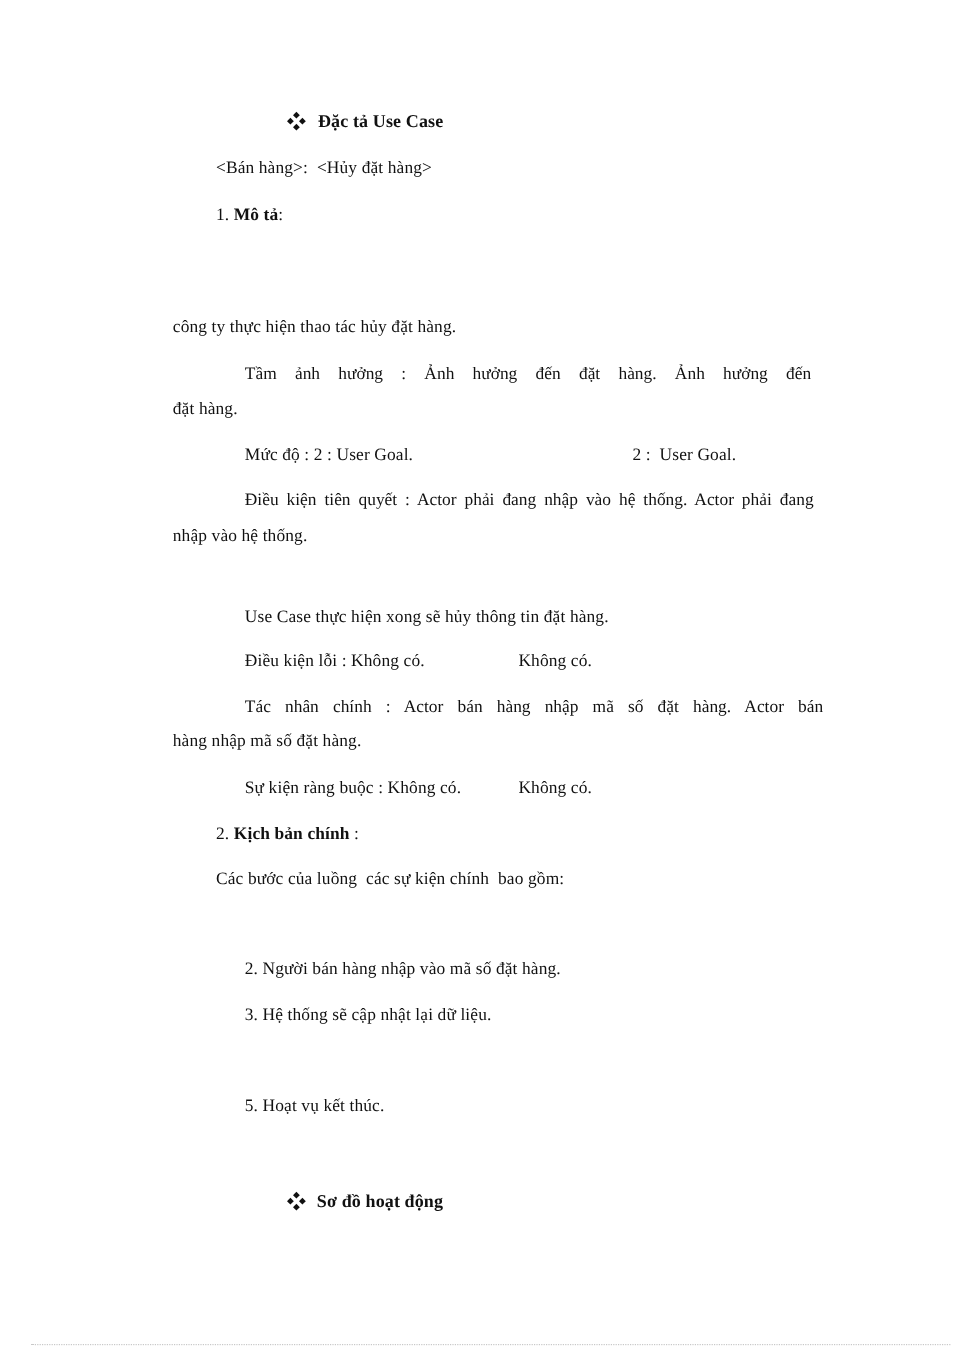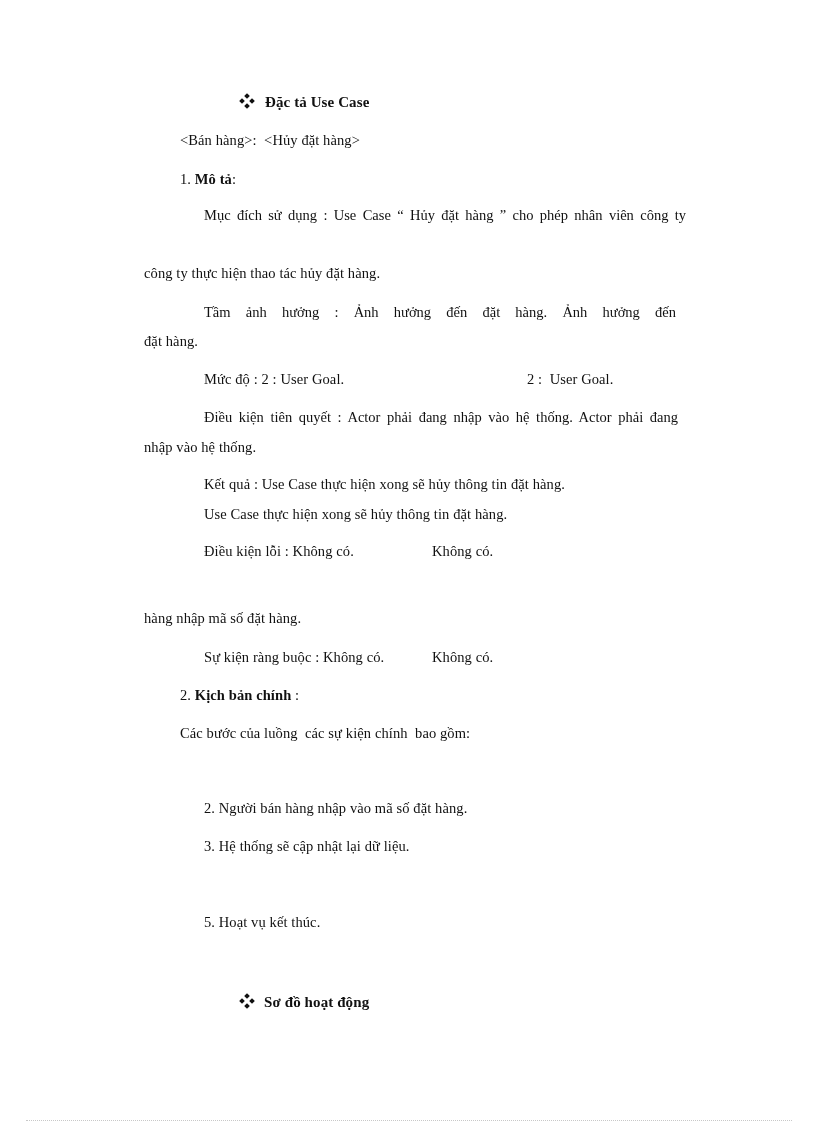--- a/index.html
+++ b/index.html
@@ -73,38 +73,37 @@
     <i style="left:0px; top:5px;"></i>
     <i style="left:10px; top:5px;"></i>
     <i style="left:5px; top:10px;"></i>
   </div>
   <div class="ln heading" style="left:265px; top:93px;">Đặc tả Use Case</div>
 
   <div class="ln" style="left:180px; top:131px;">&lt;Bán hàng&gt;:  &lt;Hủy đặt hàng&gt;</div>
 
   <div class="ln" style="left:180px; top:170px;"><span>1. </span><span class="bold">Mô tả</span><span>:</span></div>
 
-  <div class="justify" style="left:204px; top:206px; width:482px;">Mục đích sử dụng : Use Case “ Hủy đặt hàng ” cho phép nhân viên công ty</div>
   <div class="ln" style="left:144px; top:264px;">công ty thực hiện thao tác hủy đặt hàng.</div>
 
   <div class="justify" style="left:204px; top:303px; width:472px;">Tầm ảnh hưởng : Ảnh hưởng đến đặt hàng.                         Ảnh hưởng đến</div>
   <div class="ln" style="left:144px; top:332px;">đặt hàng.</div>
 
   <div class="ln" style="left:204px; top:370px;">Mức độ : 2 : User Goal.</div>
   <div class="ln" style="left:480px; top:370px;margin-left:47px;">2 :  User Goal.</div>
 
   <div class="justify" style="left:204px; top:408px; width:474px;">Điều kiện tiên quyết : Actor phải đang nhập vào hệ thống. Actor phải đang</div>
   <div class="ln" style="left:144px; top:438px;">nhập vào hệ thống.</div>
 
-  <div class="ln" style="left:204px; top:475px;">Kết quả : Use Case thực hiện xong sẽ hủy thông tin đặt hàng.</div>
   <div class="ln" style="left:204px; top:505px;">Use Case thực hiện xong sẽ hủy thông tin đặt hàng.</div>
 
   <div class="ln" style="left:204px; top:542px;">Điều kiện lỗi : Không có.</div>
   <div class="ln" style="left:432px; top:542px;">Không có.</div>
 
+  <div class="justify" style="left:204px; top:580px; width:482px;">Tác nhân chính  : Actor bán hàng nhập mã số đặt hàng.                Actor bán</div>
   <div class="ln" style="left:144px; top:609px;">hàng nhập mã số đặt hàng.</div>
 
   <div class="ln" style="left:204px; top:648px;">Sự kiện ràng buộc : Không có.</div>
   <div class="ln" style="left:432px; top:648px;">Không có.</div>
 
   <div class="ln" style="left:180px; top:686px;"><span>2. </span><span class="bold">Kịch bản chính</span><span> :</span></div>
 
   <div class="ln" style="left:180px; top:724px;">Các bước của luồng  các sự kiện chính  bao gồm:</div>
 
   <div class="ln" style="left:204px; top:799px;">2. Người bán hàng nhập vào mã số đặt hàng.</div>

